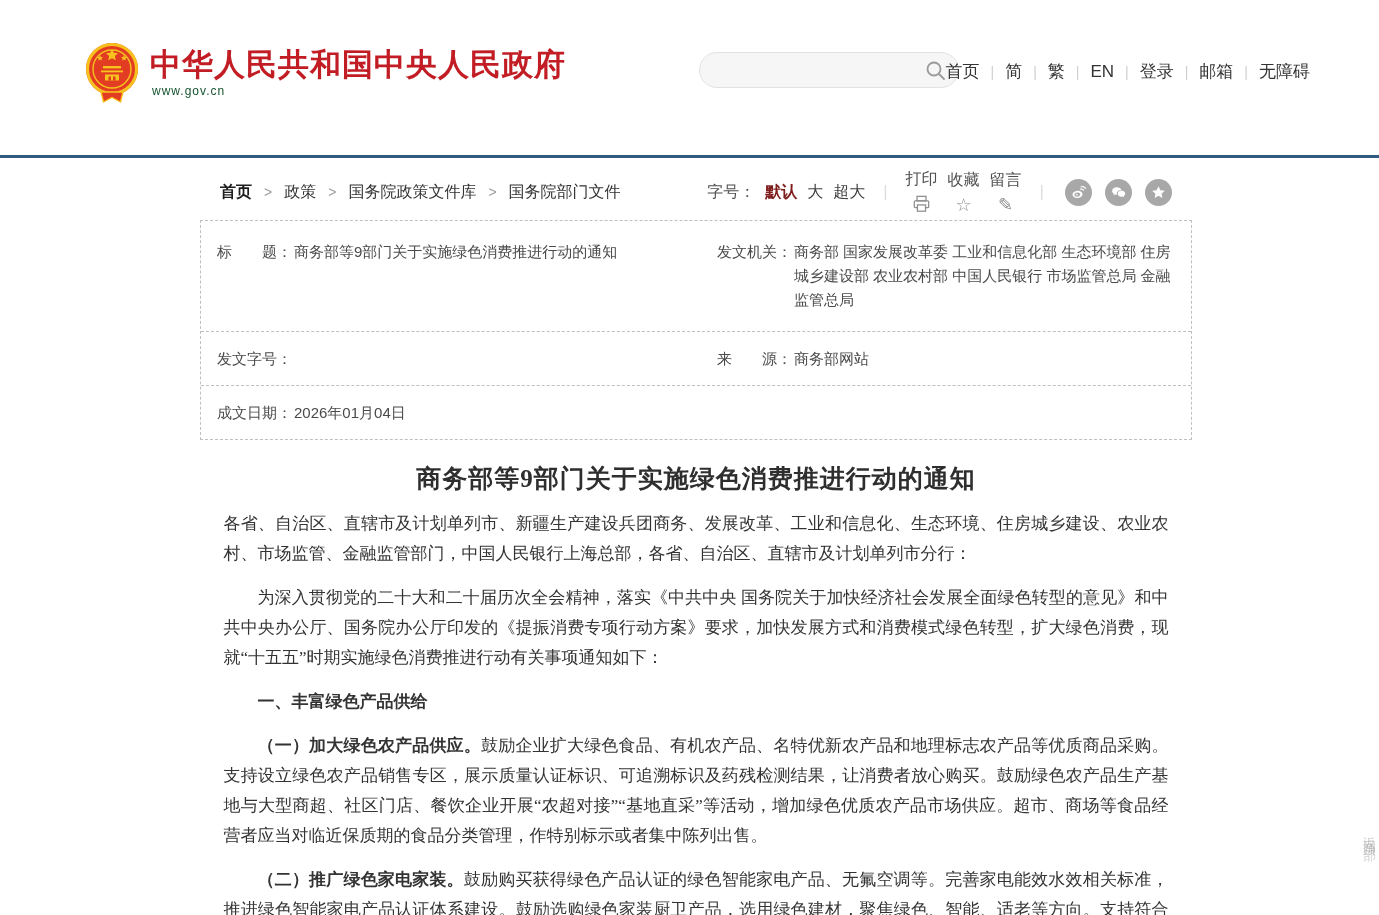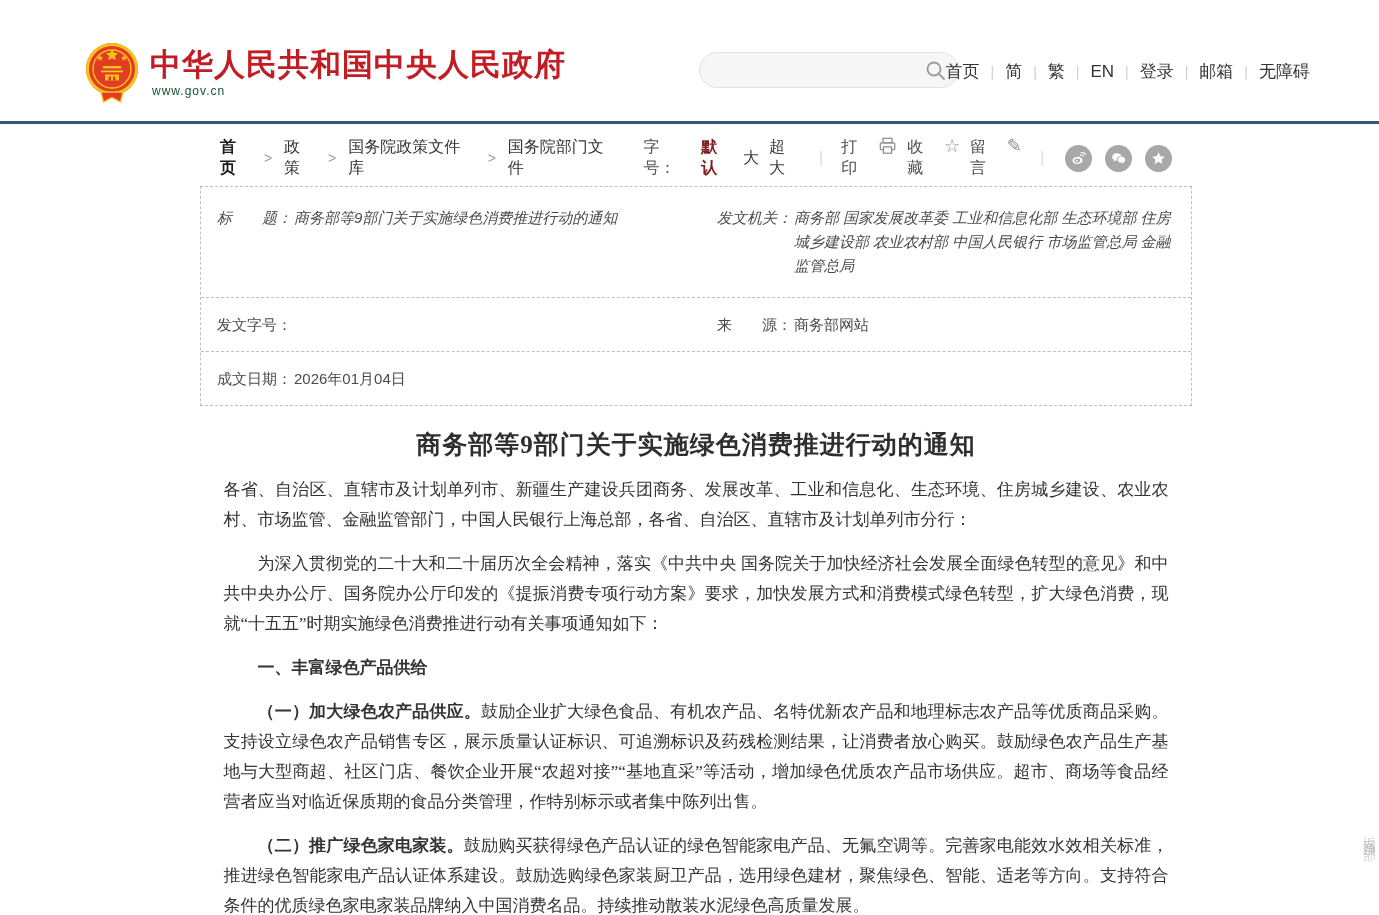--- a/index.html
+++ b/index.html
@@ -1,20 +1,20 @@
 <!DOCTYPE html>
 <html><head>
 <meta charset="utf-8">
 <style>
   * { margin:0; padding:0; box-sizing:border-box; }
   html,body { width:1379px; height:915px; overflow:hidden; background:#fff;
     font-family:"Liberation Sans","DejaVu Sans",sans-serif; }
 
   
-  .header { position:relative; height:121px; background:#fff;border-radius:24px; }
+  .header { position:relative; height:155px; background:#fff;border-radius:24px; }
   .emblem { position:absolute; left:84px; top:40px; width:56px; height:66px; }
   .site-title { position:absolute; left:150px; top:44px; font-size:31px; font-weight:bold;
     color:#c21d24; letter-spacing:1px; }
   .site-url { position:absolute; left:152px; top:84px; font-size:12px; color:#14532d; letter-spacing:1px; }
   .search-box { position:absolute; left:699px; top:52px; width:260px; height:36px;
     background:#f6f6f6; border:1px solid #e2e2e2; border-radius:18px; }
   .search-input { position:absolute; left:16px; top:0; width:200px; height:34px; border:none;
     background:transparent; outline:none; font-size:15px; color:#333; }
   .search-icon { position:absolute; right:12px; top:7px; }
   .top-nav { position:absolute; right:69px; top:60px; font-size:17px; color:#333;
@@ -33,35 +33,35 @@
   .breadcrumb { display:flex; align-items:center; gap:12px; font-size:16px; color:#333; }
   .breadcrumb .bc-home { font-weight:bold; color:#1d1d1d; }
   .breadcrumb .bc-sep { color:#9b9b9b; font-size:14px; }
   .bc-item { cursor:pointer; }
 
   .tools { display:flex; align-items:center; gap:10px; font-size:16px; color:#4f4f4f;margin-left:24px; }
   .tools .fs-label { color:#4f4f4f; }
   .fs-default { color:#7f1d1d; font-weight:bold; cursor:pointer; }
   .fs-opt { color:#3f3f3f; cursor:pointer; }
   .tool-sep { color:#ddd; margin:0 8px; font-size:17px; }
-  .tool-item { display:flex; gap:5px; cursor:pointer; color:#4f4f4f; }
+  .tool-item { display:flex; align-items:center; gap:5px; cursor:pointer; color:#4f4f4f;flex-direction:column; }
   .glyph { color:#8e8e8e; font-size:18px; line-height:1; }
   .share-circle { width:27px; height:27px; border-radius:50%; background:#a8a8a8;
     display:inline-flex; align-items:center; justify-content:center; cursor:pointer; margin-left:3px; }
 
   
   .meta-box { margin-top:12px; border:1px dashed #bfbfbf; font-size:15px; color:#555; }
   .meta-row { display:flex; border-bottom:1px dashed #bfbfbf; }
   .meta-row:last-child { border-bottom:none; }
   .meta-cell { display:flex; padding:14px 16px; line-height:24px; }
   .meta-cell.left { width:50.5%; }
   .meta-cell.right { width:49.5%; }
   .meta-label { white-space:nowrap; color:#4a4a4a; }
   .meta-value { color:#4a4a4a; margin-left:2px; }
-  .row-tall .meta-cell { padding-top:19px; padding-bottom:19px;font-style:italic; }
+  .row-tall .meta-cell { padding-top:19px; padding-bottom:19px; }
   .row-mid .meta-cell { padding-top:15px; padding-bottom:14px;text-align:center; }
 
   
   .article { width:945px; margin:0 auto; font-family:"Liberation Serif","DejaVu Serif",serif;
     color:#333; }
   .doc-title { text-align:center; font-size:25px; font-weight:bold; margin-top:22px;
     color:#2e2e2e; letter-spacing:1px; }
   .article p { font-size:17px; line-height:30px; text-align:justify; margin-top:14px; }
   .article p.indent { text-indent:2em; }
   .article .sec-head { font-weight:bold; text-indent:2em; }

